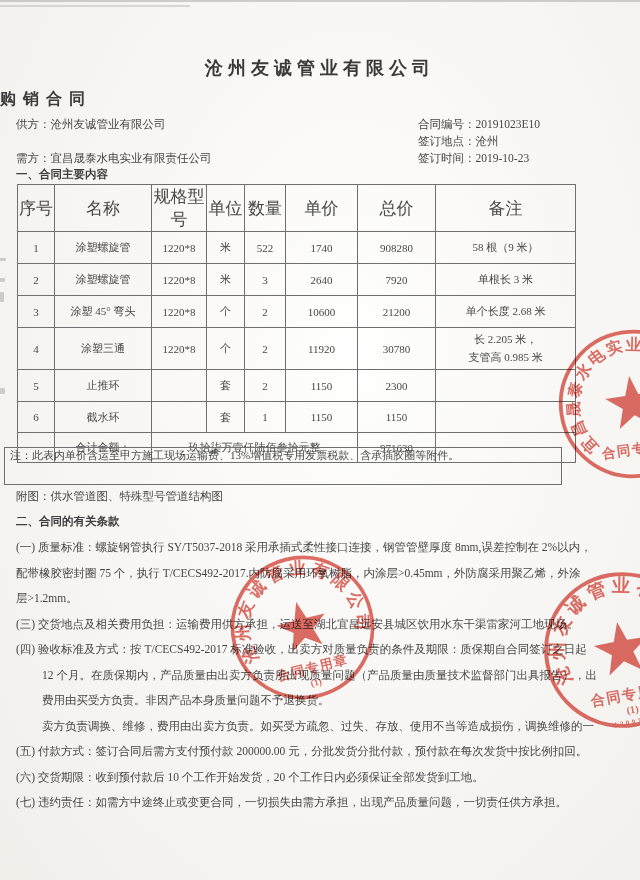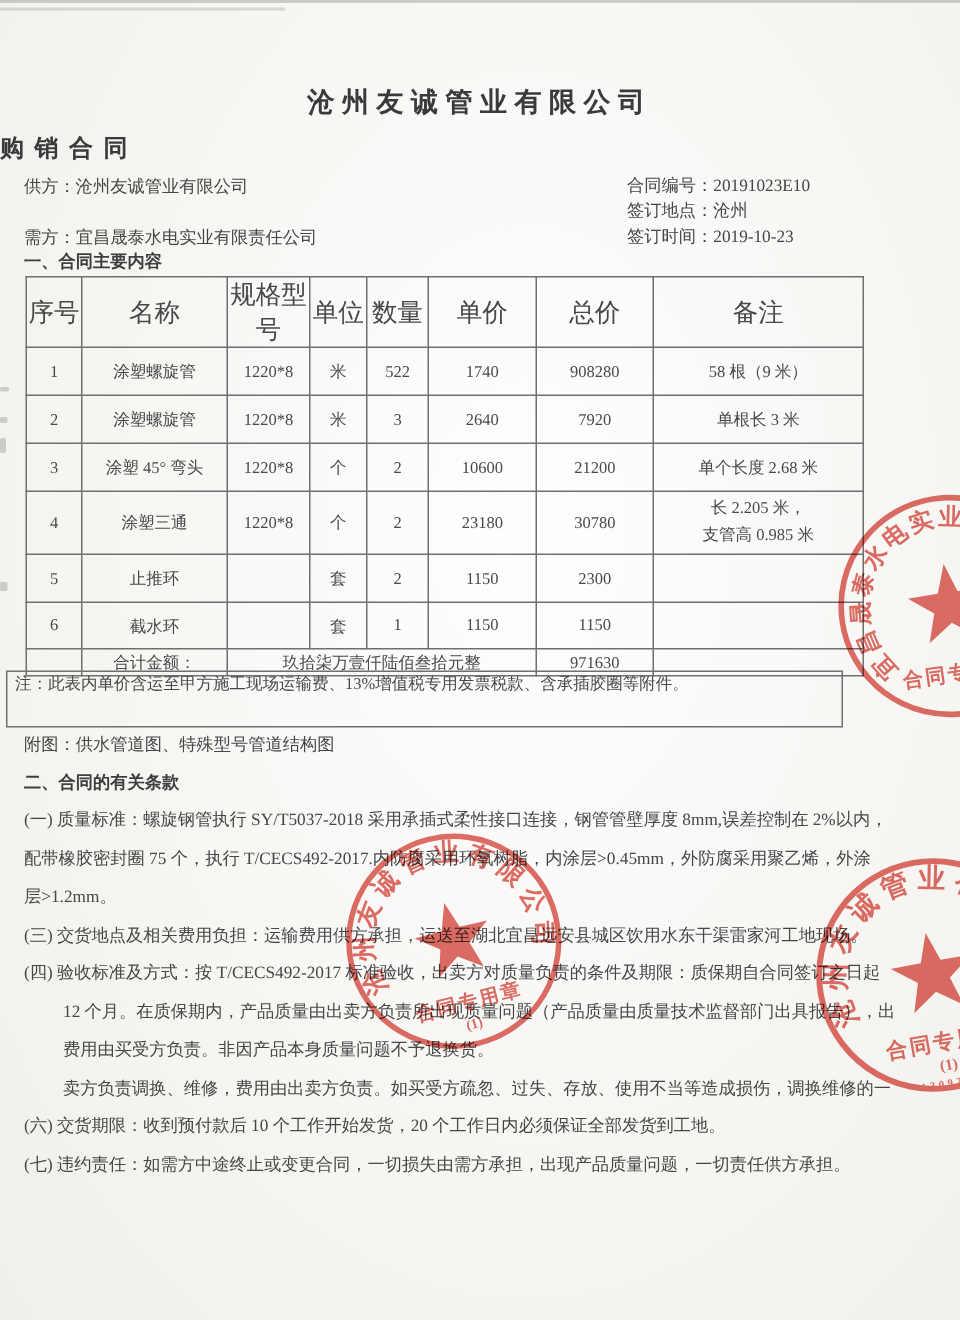--- a/index.html
+++ b/index.html
@@ -134,21 +134,21 @@
       <td>10600</td>
       <td>21200</td>
       <td>单个长度 2.68 米</td>
     </tr>
     <tr style="height:42px">
       <td>4</td>
       <td>涂塑三通</td>
       <td>1220*8</td>
       <td>个</td>
       <td>2</td>
-      <td>23180</td>
+      <td>11920</td>
       <td>30780</td>
       <td class="remark2line">
         <div>长 2.205 米，</div>
         <div>支管高 0.985 米</div>
       </td>
     </tr>
     <tr style="height:32px">
       <td>5</td>
       <td>止推环</td>
       <td></td>
@@ -161,21 +161,21 @@
     <tr style="height:31px">
       <td>6</td>
       <td>截水环</td>
       <td></td>
       <td>套</td>
       <td>1</td>
       <td>1150</td>
       <td>1150</td>
       <td></td>
     </tr>
-    <tr style="height:18px">
+    <tr style="height:30px">
       <td></td>
       <td>合计金额：</td>
       <td colspan="4">玖拾柒万壹仟陆佰叁拾元整</td>
       <td>971630</td>
       <td></td>
     </tr>
   </tbody>
     </table>
 
   <div class="note-box">
@@ -187,20 +187,21 @@
 
   <div class="clauses">
     <div class="clause-line">(一) 质量标准：螺旋钢管执行 SY/T5037-2018 采用承插式柔性接口连接，钢管管壁厚度 8mm,误差控制在 2%以内，</div>
     <div class="clause-line">配带橡胶密封圈 75 个，执行 T/CECS492-2017.内防腐采用环氧树脂，内涂层&gt;0.45mm，外防腐采用聚乙烯，外涂</div>
     <div class="clause-line">层&gt;1.2mm。</div>
     <div class="clause-line">(三) 交货地点及相关费用负担：运输费用供方承担，运送至湖北宜昌远安县城区饮用水东干渠雷家河工地现场。</div>
     <div class="clause-line">(四) 验收标准及方式：按 T/CECS492-2017 标准验收，出卖方对质量负责的条件及期限：质保期自合同签订之日起</div>
     <div class="clause-line cont-indent">12 个月。在质保期内，产品质量由出卖方负责所出现质量问题（产品质量由质量技术监督部门出具报告），出</div>
     <div class="clause-line cont-indent">费用由买受方负责。非因产品本身质量问题不予退换货。</div>
     <div class="clause-line cont-indent">卖方负责调换、维修，费用由出卖方负责。如买受方疏忽、过失、存放、使用不当等造成损伤，调换维修的一</div>
+    <div class="clause-line">(五) 付款方式：签订合同后需方支付预付款 200000.00 元，分批发货分批付款，预付款在每次发货中按比例扣回。</div>
     <div class="clause-line">(六) 交货期限：收到预付款后 10 个工作开始发货，20 个工作日内必须保证全部发货到工地。</div>
     <div class="clause-line">(七) 违约责任：如需方中途终止或变更合同，一切损失由需方承担，出现产品质量问题，一切责任供方承担。</div>
   </div>
 
   <svg class="seal seal-a" width="158" height="158" viewBox="-105 -105 210 210">
     <defs>
         <path id="arcA" d="M -59,41.3 A 72,72 0 1 1 59,41.3" fill="none"></path>
       </defs>
     <circle class="seal-ring" cx="0" cy="0" r="96"></circle>
     <text class="seal-company" font-size="21" letter-spacing="3"><textPath href="#arcA" startOffset="50%" text-anchor="middle">宜昌晟泰水电实业有限责任公司</textPath></text>

